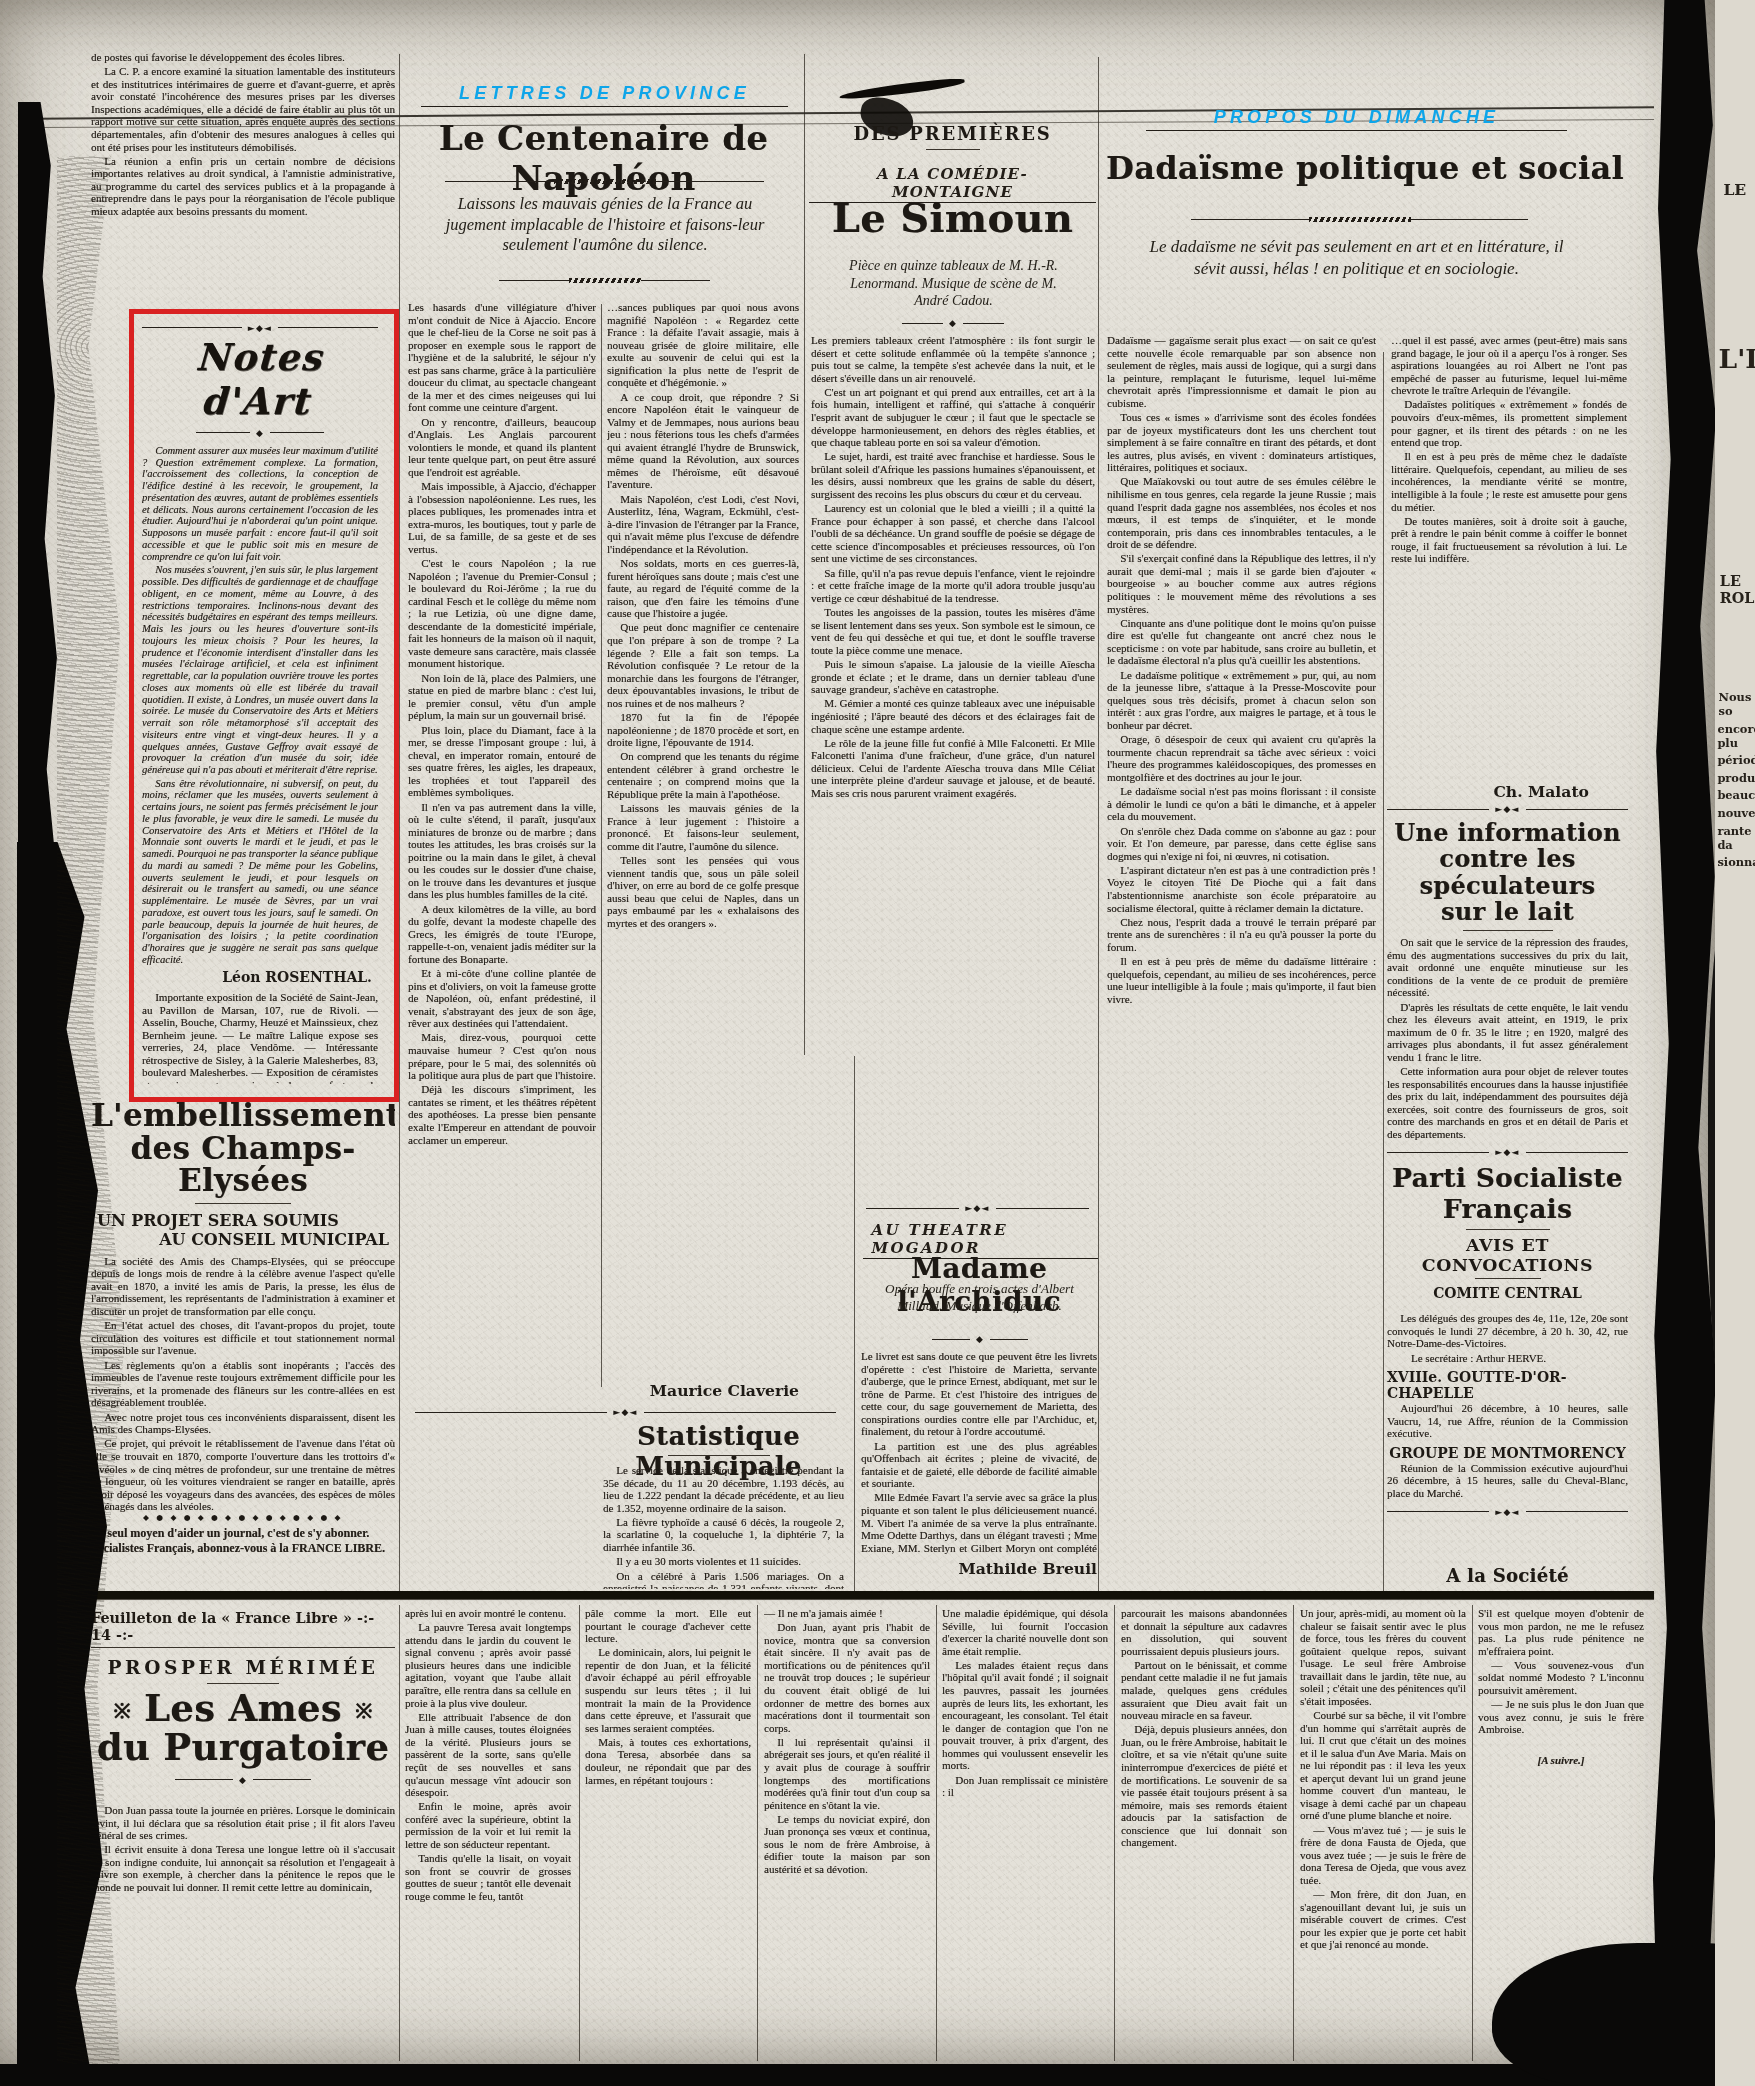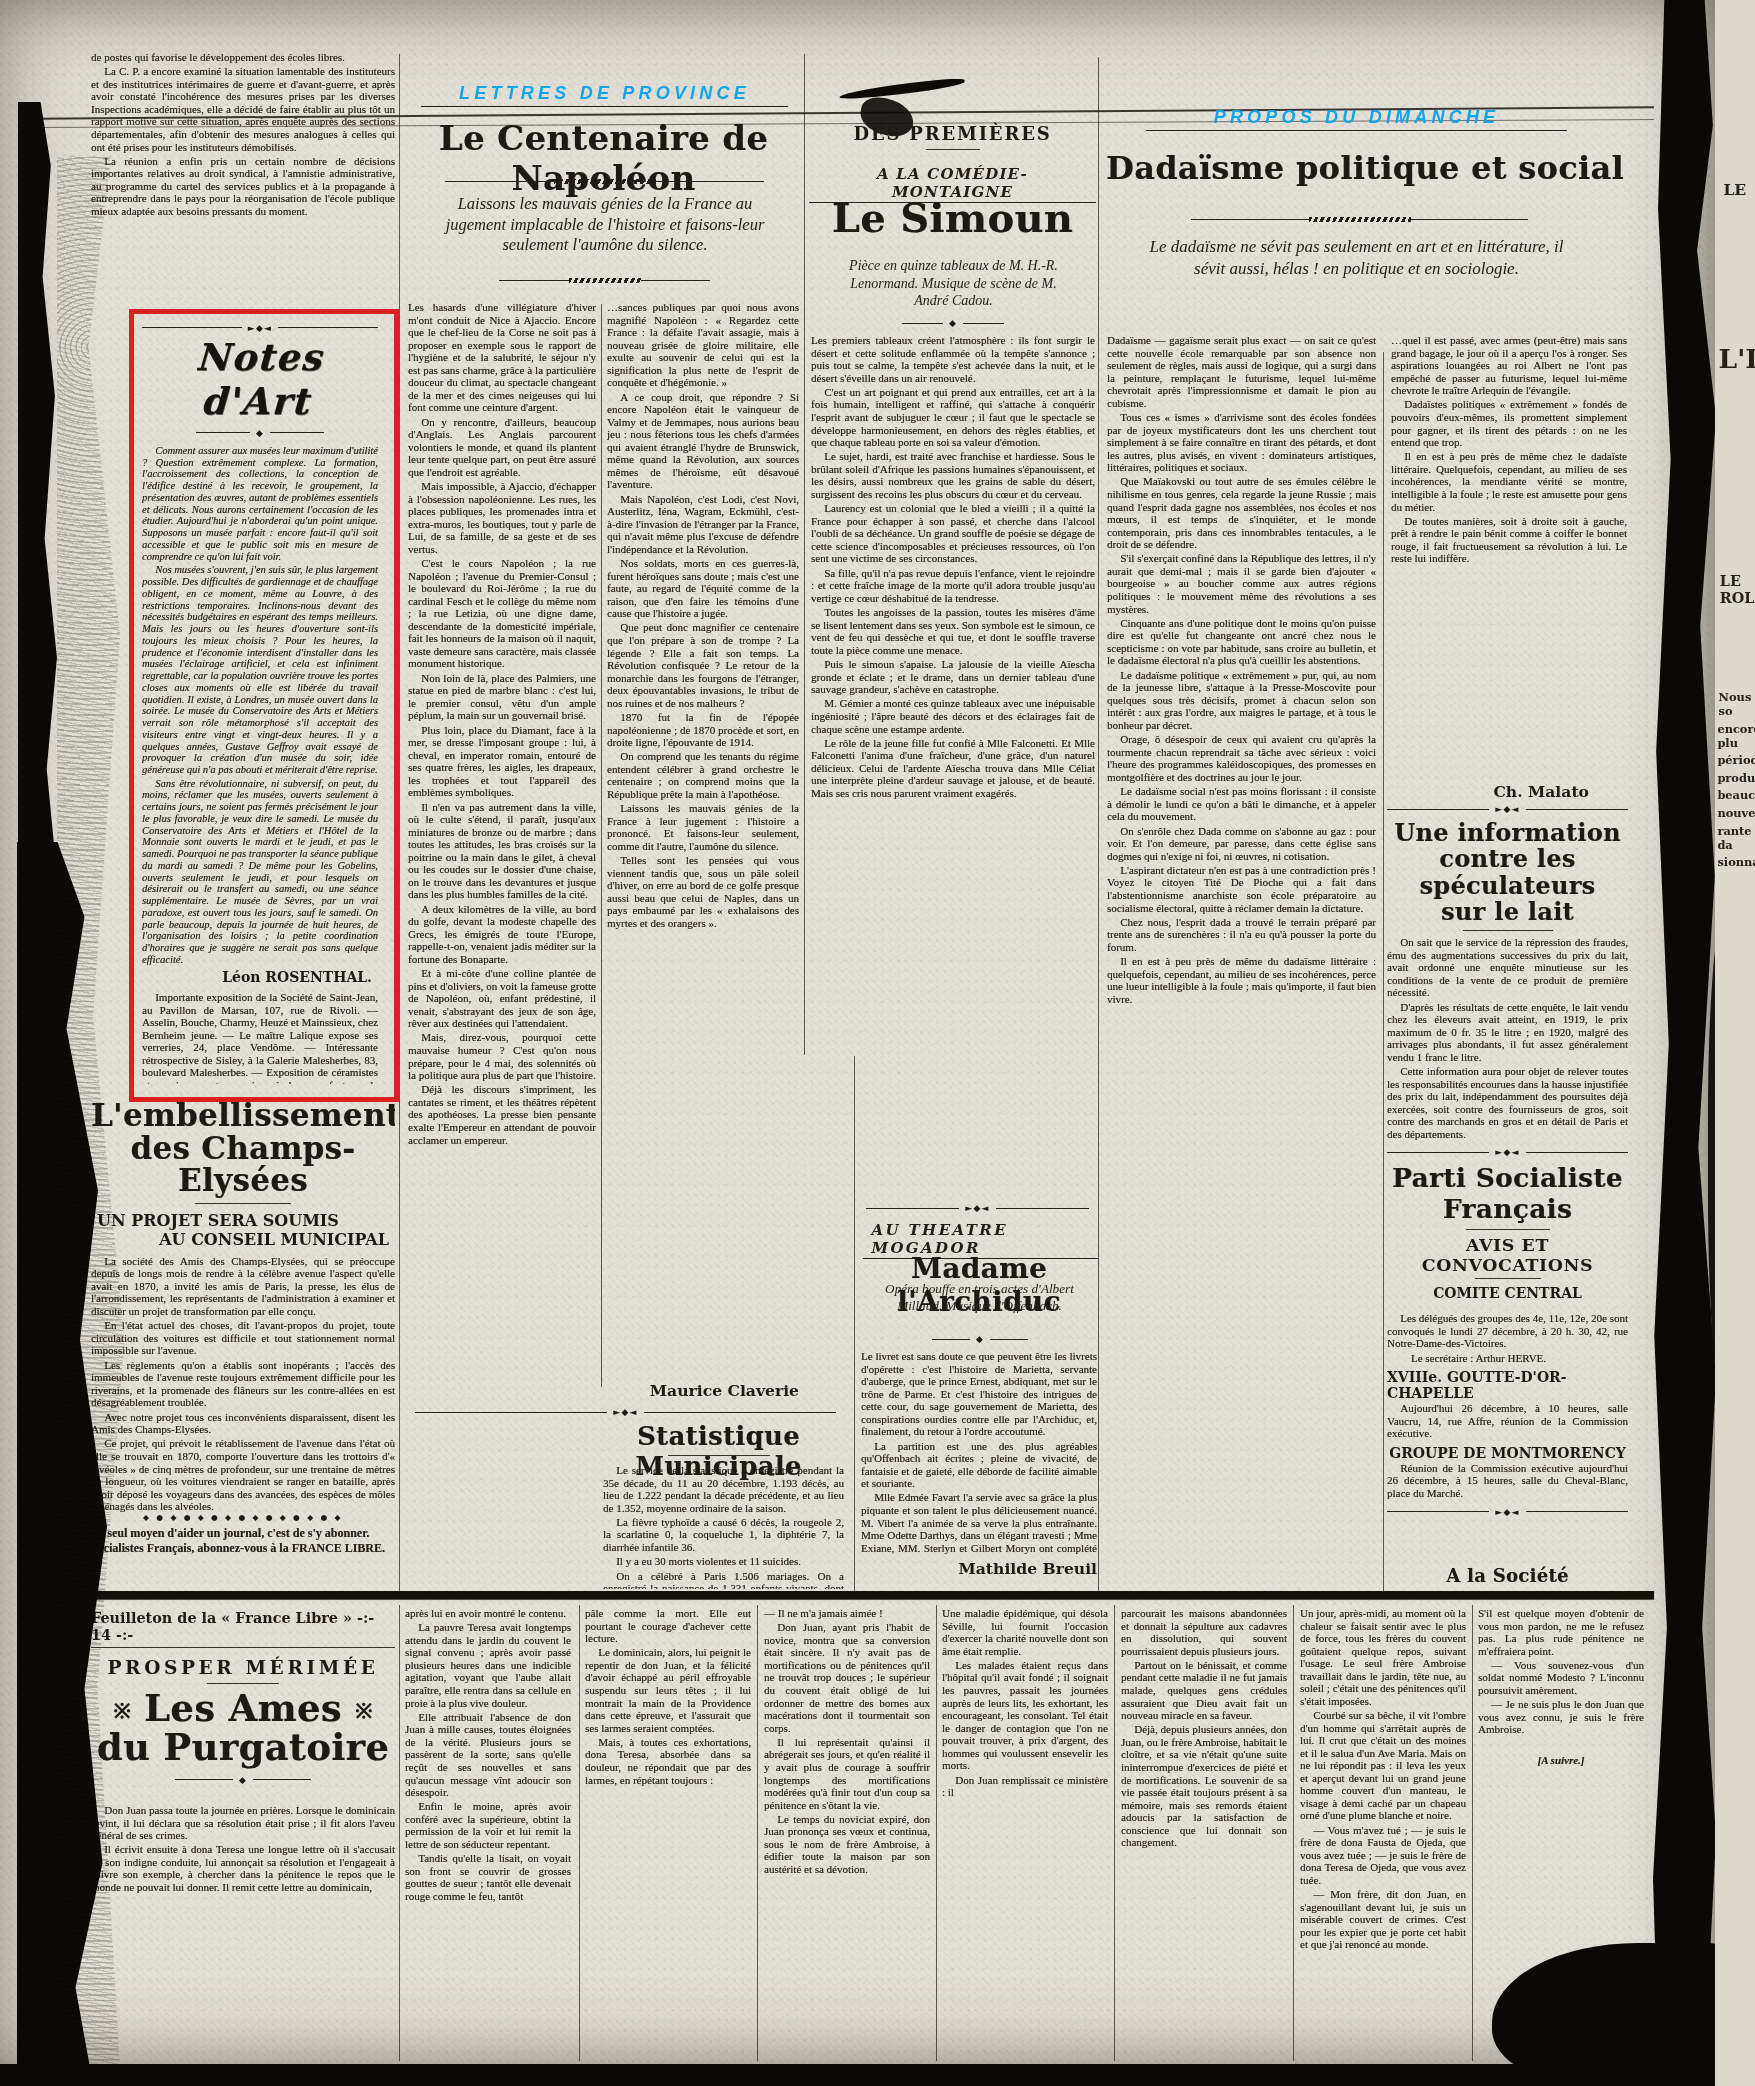--- a/index.html
+++ b/index.html
@@ -124,21 +124,21 @@
   <div class="abs b clip" style="left:408px;top:301px;width:188px;height:1083px;">
     <p style="text-indent:0;">Les hasards d'une villégiature d'hiver m'ont conduit de Nice à Ajaccio. Encore que le chef-lieu de la Corse ne soit pas à proposer en exemple sous le rapport de l'hygiène et de la salubrité, le séjour n'y est pas sans charme, grâce à la particulière douceur du climat, au spectacle changeant de la mer et des cimes neigeuses qui lui font comme une ceinture d'argent.</p>
     <p>On y rencontre, d'ailleurs, beaucoup d'Anglais. Les Anglais parcourent volontiers le monde, et quand ils plantent leur tente quelque part, on peut être assuré que l'endroit est agréable.</p>
     <p>Mais impossible, à Ajaccio, d'échapper à l'obsession napoléonienne. Les rues, les places publiques, les promenades intra et extra-muros, les boutiques, tout y parle de Lui, de sa famille, de sa geste et de ses vertus.</p>
     <p>C'est le cours Napoléon ; la rue Napoléon ; l'avenue du Premier-Consul ; le boulevard du Roi-Jérôme ; la rue du cardinal Fesch et le collège du même nom ; la rue Letizia, où une digne dame, descendante de la domesticité impériale, fait les honneurs de la maison où il naquit, vaste demeure sans caractère, mais classée monument historique.</p>
     <p>Non loin de là, place des Palmiers, une statue en pied de marbre blanc : c'est lui, le premier consul, vêtu d'un ample péplum, la main sur un gouvernail brisé.</p>
     <p>Plus loin, place du Diamant, face à la mer, se dresse l'imposant groupe : lui, à cheval, en imperator romain, entouré de ses quatre frères, les aigles, les drapeaux, les trophées et tout l'appareil des emblèmes symboliques.</p>
     <p>Il n'en va pas autrement dans la ville, où le culte s'étend, il paraît, jusqu'aux miniatures de bronze ou de marbre ; dans toutes les attitudes, les bras croisés sur la poitrine ou la main dans le gilet, à cheval ou les coudes sur le dossier d'une chaise, on le trouve dans les devantures et jusque dans les plus humbles familles de la cité.</p>
     <p>A deux kilomètres de la ville, au bord du golfe, devant la modeste chapelle des Grecs, les émigrés de toute l'Europe, rappelle-t-on, venaient jadis méditer sur la fortune des Bonaparte.</p>
     <p>Et à mi-côte d'une colline plantée de pins et d'oliviers, on voit la fameuse grotte de Napoléon, où, enfant prédestiné, il venait, s'abstrayant des jeux de son âge, rêver aux destinées qui l'attendaient.</p>
-    <p>Mais, direz-vous, pourquoi cette mauvaise humeur ? C'est qu'on nous prépare, pour le 4 mai, des solennités où la politique aura plus de part que l'histoire.</p>
+    <p>Mais, direz-vous, pourquoi cette mauvaise humeur ? C'est qu'on nous prépare, pour le 5 mai, des solennités où la politique aura plus de part que l'histoire.</p>
     <p>Déjà les discours s'impriment, les cantates se riment, et les théâtres répètent des apothéoses. La presse bien pensante exalte l'Empereur en attendant de pouvoir acclamer un empereur.</p>
   </div>
   <div class="abs b clip" style="left:607px;top:301px;width:192px;height:1078px;">
     <p style="text-indent:0;">…sances publiques par quoi nous avons magnifié Napoléon : « Regardez cette France : la défaite l'avait assagie, mais à nouveau grisée de gloire militaire, elle exulte au souvenir de celui qui est la signification la plus nette de l'esprit de conquête et d'hégémonie. »</p>
     <p>A ce coup droit, que répondre ? Si encore Napoléon était le vainqueur de Valmy et de Jemmapes, nous aurions beau jeu : nous fêterions tous les chefs d'armées qui avaient étranglé l'hydre de Brunswick, même quand la Révolution, aux sources mêmes de l'héroïsme, eût désavoué l'aventure.</p>
     <p>Mais Napoléon, c'est Lodi, c'est Novi, Austerlitz, Iéna, Wagram, Eckmühl, c'est-à-dire l'invasion de l'étranger par la France, qui n'avait même plus l'excuse de défendre l'indépendance et la Révolution.</p>
     <p>Nos soldats, morts en ces guerres-là, furent héroïques sans doute ; mais c'est une faute, au regard de l'équité comme de la raison, que d'en faire les témoins d'une cause que l'histoire a jugée.</p>
     <p>Que peut donc magnifier ce centenaire que l'on prépare à son de trompe ? La légende ? Elle a fait son temps. La Révolution confisquée ? Le retour de la monarchie dans les fourgons de l'étranger, deux épouvantables invasions, le tribut de nos ruines et de nos malheurs ?</p>
     <p>1870 fut la fin de l'épopée napoléonienne ; de 1870 procède et sort, en droite ligne, l'épouvante de 1914.</p>
     <p>On comprend que les tenants du régime entendent célébrer à grand orchestre le centenaire ; on comprend moins que la République prête la main à l'apothéose.</p>

